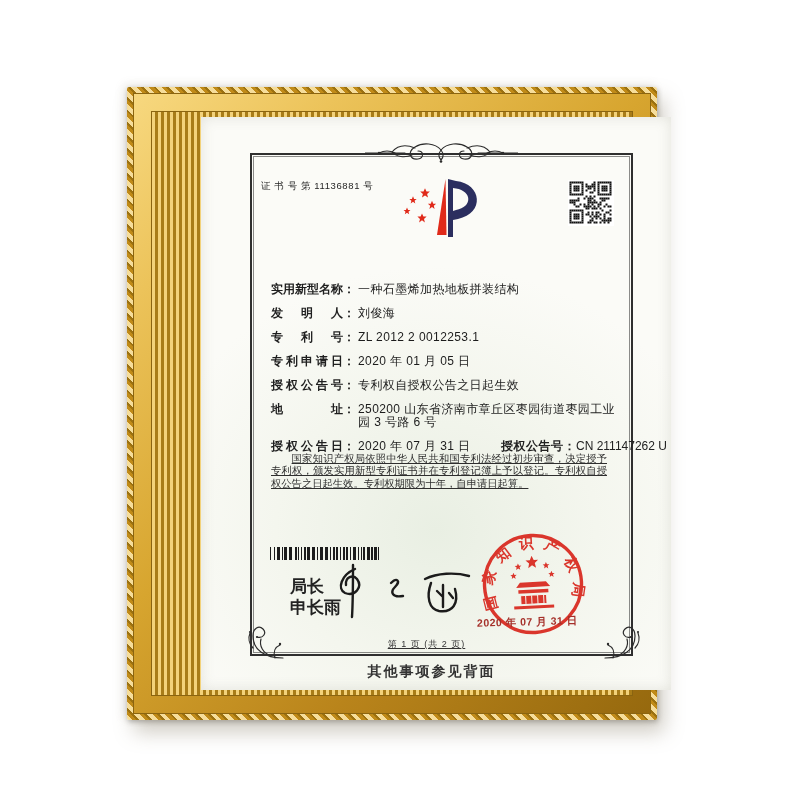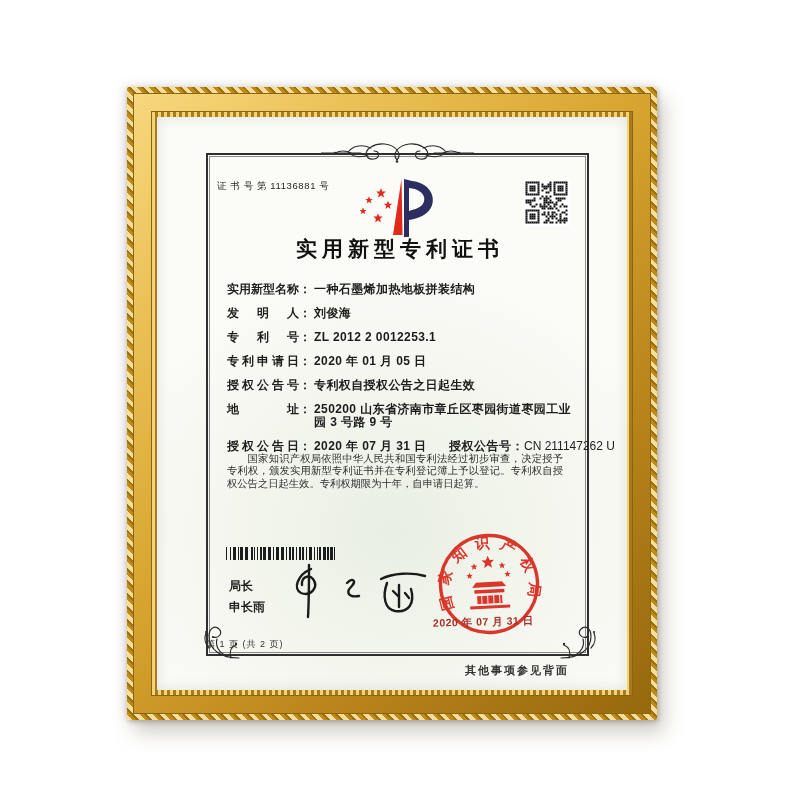--- a/index.html
+++ b/index.html
@@ -32,20 +32,21 @@
     border:1px solid #8a6410;
     background:repeating-linear-gradient(90deg,#f3d27a 0 3px,#a87c18 3px 6px);
   }
   
   .paper{
     position:relative;width:100%;height:100%;box-sizing:border-box;
     background:
       radial-gradient(ellipse 62% 46% at 50% 72%, #e9efe3 0%, #f4f6ee 55%, #fbfbf7 100%);
     box-shadow:inset 0 0 14px rgba(90,90,70,.15);
     overflow:hidden;
+    margin-left:44px;
   }
   .cert-border{
     position:absolute;left:49px;top:36px;width:383px;height:503px;
     box-sizing:border-box;
     border:2px solid #2f2f2f;
   }
   .cert-border::before{
     content:"";position:absolute;inset:1px;border:1px solid rgba(47,47,47,.55);
   }
   .ornament{position:absolute;pointer-events:none;}
@@ -65,46 +66,46 @@
     text-indent:5px;
   }
   .fields{position:absolute;left:70px;top:166px;width:360px;font-size:12px;}
   .frow{display:flex;align-items:flex-start;line-height:12.5px;margin-bottom:11.5px;position:relative;}
   .flabel{
     display:inline-block;width:72px;flex:0 0 72px;
     text-align:justify;text-align-last:justify;-moz-text-align-last:justify;
     font-weight:600;color:#1f1f1f;
   }
   .fcolon{flex:0 0 auto;font-weight:600;margin-right:3px;}
-  .fvalue{display:inline-block;max-width:258px;letter-spacing:.4px;color:#1c1c1c;font-weight:700;}
-  .grant-no{position:absolute;left:222px;top:0;white-space:nowrap;}
+  .fvalue{display:inline-block;max-width:258px;letter-spacing:.4px;color:#1c1c1c;font-weight:400;}
+  .grant-no{position:absolute;left:230px;top:0;white-space:nowrap;}
   .grant-no .fl{font-weight:600;letter-spacing:.5px;}
   .body-text{
     position:absolute;left:70px;top:336px;width:336px;
     font-family:"Liberation Serif","DejaVu Serif",serif;
     font-size:10.3px;line-height:12.4px;text-align:justify;color:#2e2e2e;
   }
-  .body-text p{margin:0;text-indent:2em;}
+  .body-text p{margin:0;text-indent:2em;text-decoration:underline;}
   .barcode{position:absolute;left:69px;top:430px;width:112px;height:14px;}
-  .signer{position:absolute;left:72px;top:459px;font-size:12px;font-weight:700;color:#222;line-height:21px;}
+  .signer{position:absolute;left:89px;top:459px;font-size:17px;font-weight:700;color:#222;line-height:21px;}
   .signature{position:absolute;left:124px;top:440px;}
   .seal{position:absolute;left:279px;top:414px;opacity:.93;transform:rotate(-3deg);}
   .seal-date{
     position:absolute;left:276px;top:498px;width:130px;
     font-size:10.5px;font-weight:700;letter-spacing:.5px;color:#a5302a;
     transform:rotate(-1.5deg);white-space:nowrap;
   }
   .page-info{
-    position:absolute;left:49px;top:521px;width:353px;text-align:left;
-    font-size:9px;color:#333;letter-spacing:1px;
+    position:absolute;left:49px;top:521px;width:353px;text-align:center;
+    font-size:9px;color:#333;letter-spacing:1px;text-decoration:underline;
   }
   .back-note{
-    position:absolute;left:49px;top:546px;width:363px;text-align:right;
+    position:absolute;left:49px;top:546px;width:363px;text-align:center;
     font-family:Liberation Serif, serif;
-    font-size:11px;font-weight:600;color:#333;letter-spacing:2px;
+    font-size:14px;font-weight:600;color:#333;letter-spacing:2px;
   }
 </style>
 </head>
 <body>
 
 <div class="gold-frame">
  <div class="gold-mid">
   <div class="gold-inner">
    <div class="paper">
 
@@ -382,21 +383,20 @@
             <rect x="41.5" y="39.5" width="2" height="2" fill="#111"></rect>
             <rect x="19.5" y="41.5" width="2" height="2" fill="#111"></rect>
             <rect x="21.5" y="41.5" width="2" height="2" fill="#111"></rect>
             <rect x="25.5" y="41.5" width="2" height="2" fill="#111"></rect>
             <rect x="27.5" y="41.5" width="2" height="2" fill="#111"></rect>
             <rect x="31.5" y="41.5" width="2" height="2" fill="#111"></rect>
             <rect x="35.5" y="41.5" width="2" height="2" fill="#111"></rect>
             <rect x="39.5" y="41.5" width="2" height="2" fill="#111"></rect>
           </svg>
 
-      <div class="title">实用新型专利证书</div>
 
       <div class="fields">
         <div class="frow">
           <span class="flabel">实用新型名称</span>
               <span class="fcolon">：</span>
               <span class="fvalue">一种石墨烯加热地板拼装结构</span>
         </div>
         <div class="frow">
           <span class="flabel">发明人</span>
               <span class="fcolon">：</span>
@@ -413,21 +413,21 @@
               <span class="fvalue">2020 年 01 月 05 日</span>
         </div>
         <div class="frow">
           <span class="flabel">授权公告号</span>
               <span class="fcolon">：</span>
               <span class="fvalue">专利权自授权公告之日起生效</span>
         </div>
         <div class="frow">
           <span class="flabel">地址</span>
               <span class="fcolon">：</span>
-              <span class="fvalue">250200  山东省济南市章丘区枣园街道枣园工业园 3 号路 9 号</span>
+              <span class="fvalue">250200  山东省济南市章丘区枣园街道枣园工业园 3 号路 6 号</span>
         </div>
         <div class="frow">
           <span class="flabel">授权公告日</span>
               <span class="fcolon">：</span>
               <span class="fvalue">2020 年 07 月 31 日</span>
           <span class="grant-no"><span class="fl">授权公告号</span><span class="fl">：</span><span>CN 211147262 U</span></span>
         </div>
       </div>
 
       <div class="body-text">

